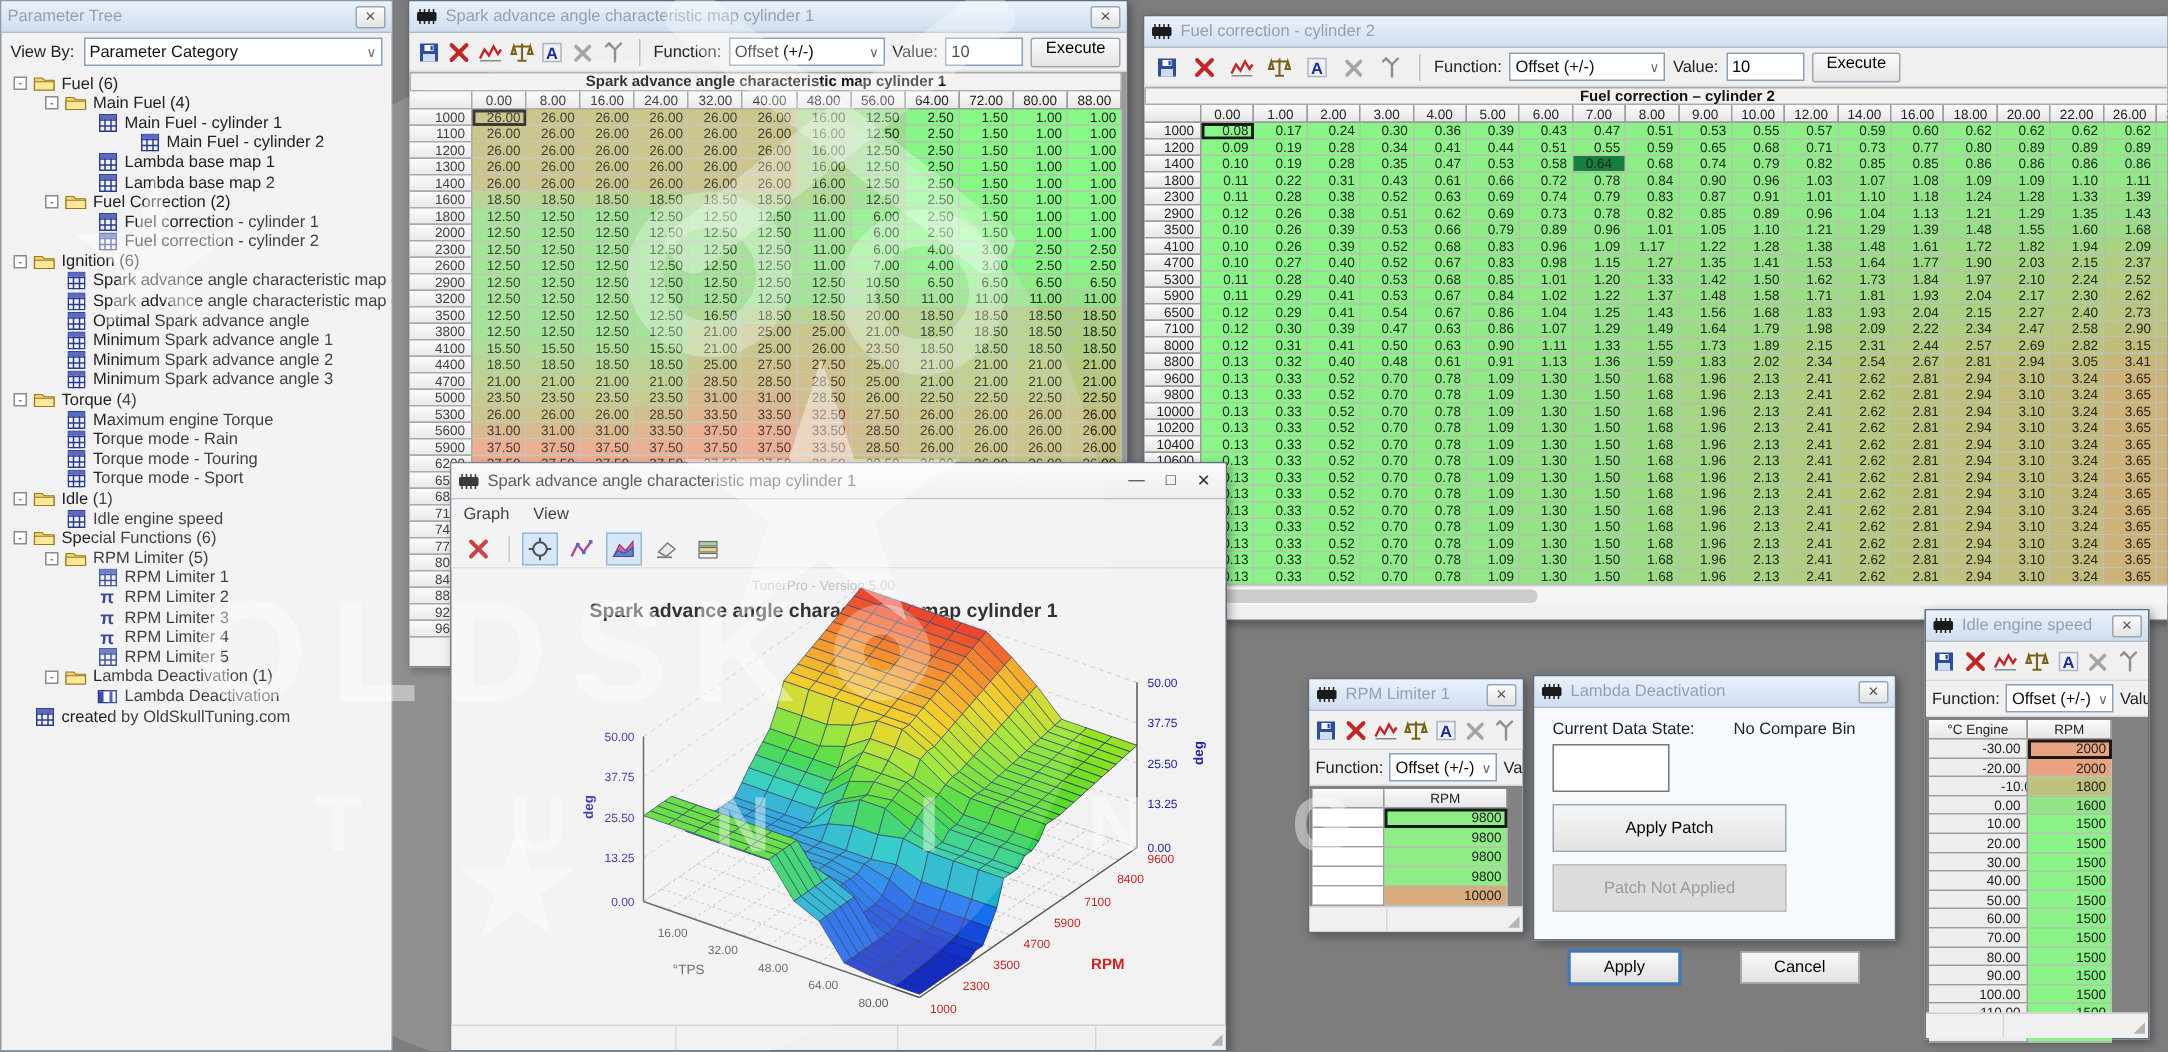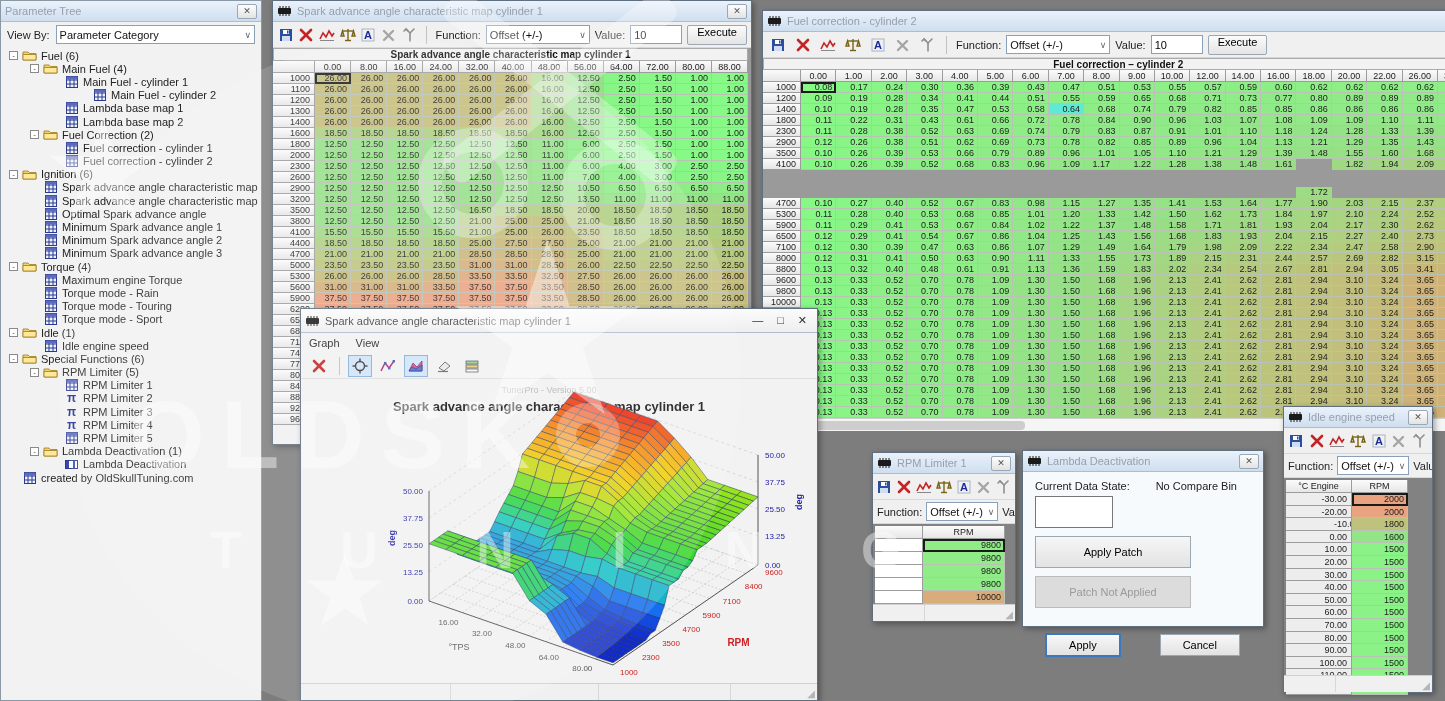--- a/index.html
+++ b/index.html
@@ -1291,21 +1291,21 @@
         </div>
         <div class="tr">
           <span class="hcell rhead" style="width:38px;height:11px;line-height:11px;">1400</span>
           <span class="cell" style="width:35.4px;height:11px;line-height:11px;background:rgb(135,247,134);">0.10</span>
           <span class="cell" style="width:35.4px;height:11px;line-height:11px;background:rgb(136,246,134);">0.19</span>
           <span class="cell" style="width:35.4px;height:11px;line-height:11px;background:rgb(137,244,134);">0.28</span>
           <span class="cell" style="width:35.4px;height:11px;line-height:11px;background:rgb(138,243,134);">0.35</span>
           <span class="cell" style="width:35.4px;height:11px;line-height:11px;background:rgb(139,241,134);">0.47</span>
           <span class="cell" style="width:35.4px;height:11px;line-height:11px;background:rgb(140,240,134);">0.53</span>
           <span class="cell" style="width:35.4px;height:11px;line-height:11px;background:rgb(140,239,134);">0.58</span>
-          <span class="cell" style="width:35.4px;height:11px;line-height:11px;background:#5eead4;">0.64</span>
+          <span class="cell" style="width:35.4px;height:11px;line-height:11px;background:#15803d;text-align:center;">0.64</span>
           <span class="cell" style="width:35.4px;height:11px;line-height:11px;background:rgb(141,238,134);">0.68</span>
           <span class="cell" style="width:35.4px;height:11px;line-height:11px;background:rgb(142,237,134);">0.74</span>
           <span class="cell" style="width:35.4px;height:11px;line-height:11px;background:rgb(142,236,135);">0.79</span>
           <span class="cell" style="width:35.4px;height:11px;line-height:11px;background:rgb(143,235,135);">0.82</span>
           <span class="cell" style="width:35.4px;height:11px;line-height:11px;background:rgb(143,235,135);">0.85</span>
           <span class="cell" style="width:35.4px;height:11px;line-height:11px;background:rgb(143,235,135);">0.85</span>
           <span class="cell" style="width:35.4px;height:11px;line-height:11px;background:rgb(143,235,135);">0.86</span>
           <span class="cell" style="width:35.4px;height:11px;line-height:11px;background:rgb(143,235,135);">0.86</span>
           <span class="cell" style="width:35.4px;height:11px;line-height:11px;background:rgb(143,235,135);">0.86</span>
           <span class="cell" style="width:35.4px;height:11px;line-height:11px;background:rgb(143,235,135);">0.86</span>
@@ -1408,21 +1408,21 @@
           <span class="cell" style="width:35.4px;height:11px;line-height:11px;background:rgb(141,238,134);">0.68</span>
           <span class="cell" style="width:35.4px;height:11px;line-height:11px;background:rgb(143,235,135);">0.83</span>
           <span class="cell" style="width:35.4px;height:11px;line-height:11px;background:rgb(144,233,135);">0.96</span>
           <span class="cell" style="width:35.4px;height:11px;line-height:11px;background:rgb(146,231,135);">1.09</span>
           <span class="cell" style="width:35.4px;height:11px;line-height:11px;background:rgb(146,230,135);text-align:center;">1.17</span>
           <span class="cell" style="width:35.4px;height:11px;line-height:11px;background:rgb(147,229,135);">1.22</span>
           <span class="cell" style="width:35.4px;height:11px;line-height:11px;background:rgb(148,228,135);">1.28</span>
           <span class="cell" style="width:35.4px;height:11px;line-height:11px;background:rgb(149,226,135);">1.38</span>
           <span class="cell" style="width:35.4px;height:11px;line-height:11px;background:rgb(150,224,135);">1.48</span>
           <span class="cell" style="width:35.4px;height:11px;line-height:11px;background:rgb(153,222,134);">1.61</span>
-          <span class="cell" style="width:35.4px;height:11px;line-height:11px;background:rgb(157,219,133);margin-top:28px;">1.72</span>
+          <span class="cell" style="width:35.4px;height:11px;line-height:11px;background:rgb(157,219,133);">1.72</span>
           <span class="cell" style="width:35.4px;height:11px;line-height:11px;background:rgb(160,217,132);">1.82</span>
           <span class="cell" style="width:35.4px;height:11px;line-height:11px;background:rgb(164,215,131);">1.94</span>
           <span class="cell" style="width:35.4px;height:11px;line-height:11px;background:rgb(168,212,130);">2.09</span>
           <span class="cell" style="width:35.4px;height:11px;line-height:11px;background:rgb(168,212,130);">2.09</span>
         </div>
         <div class="tr">
           <span class="hcell rhead" style="width:38px;height:11px;line-height:11px;">4700</span>
           <span class="cell" style="width:35.4px;height:11px;line-height:11px;background:rgb(135,247,134);">0.10</span>
           <span class="cell" style="width:35.4px;height:11px;line-height:11px;background:rgb(137,245,134);">0.27</span>
           <span class="cell" style="width:35.4px;height:11px;line-height:11px;background:rgb(138,242,134);">0.40</span>

